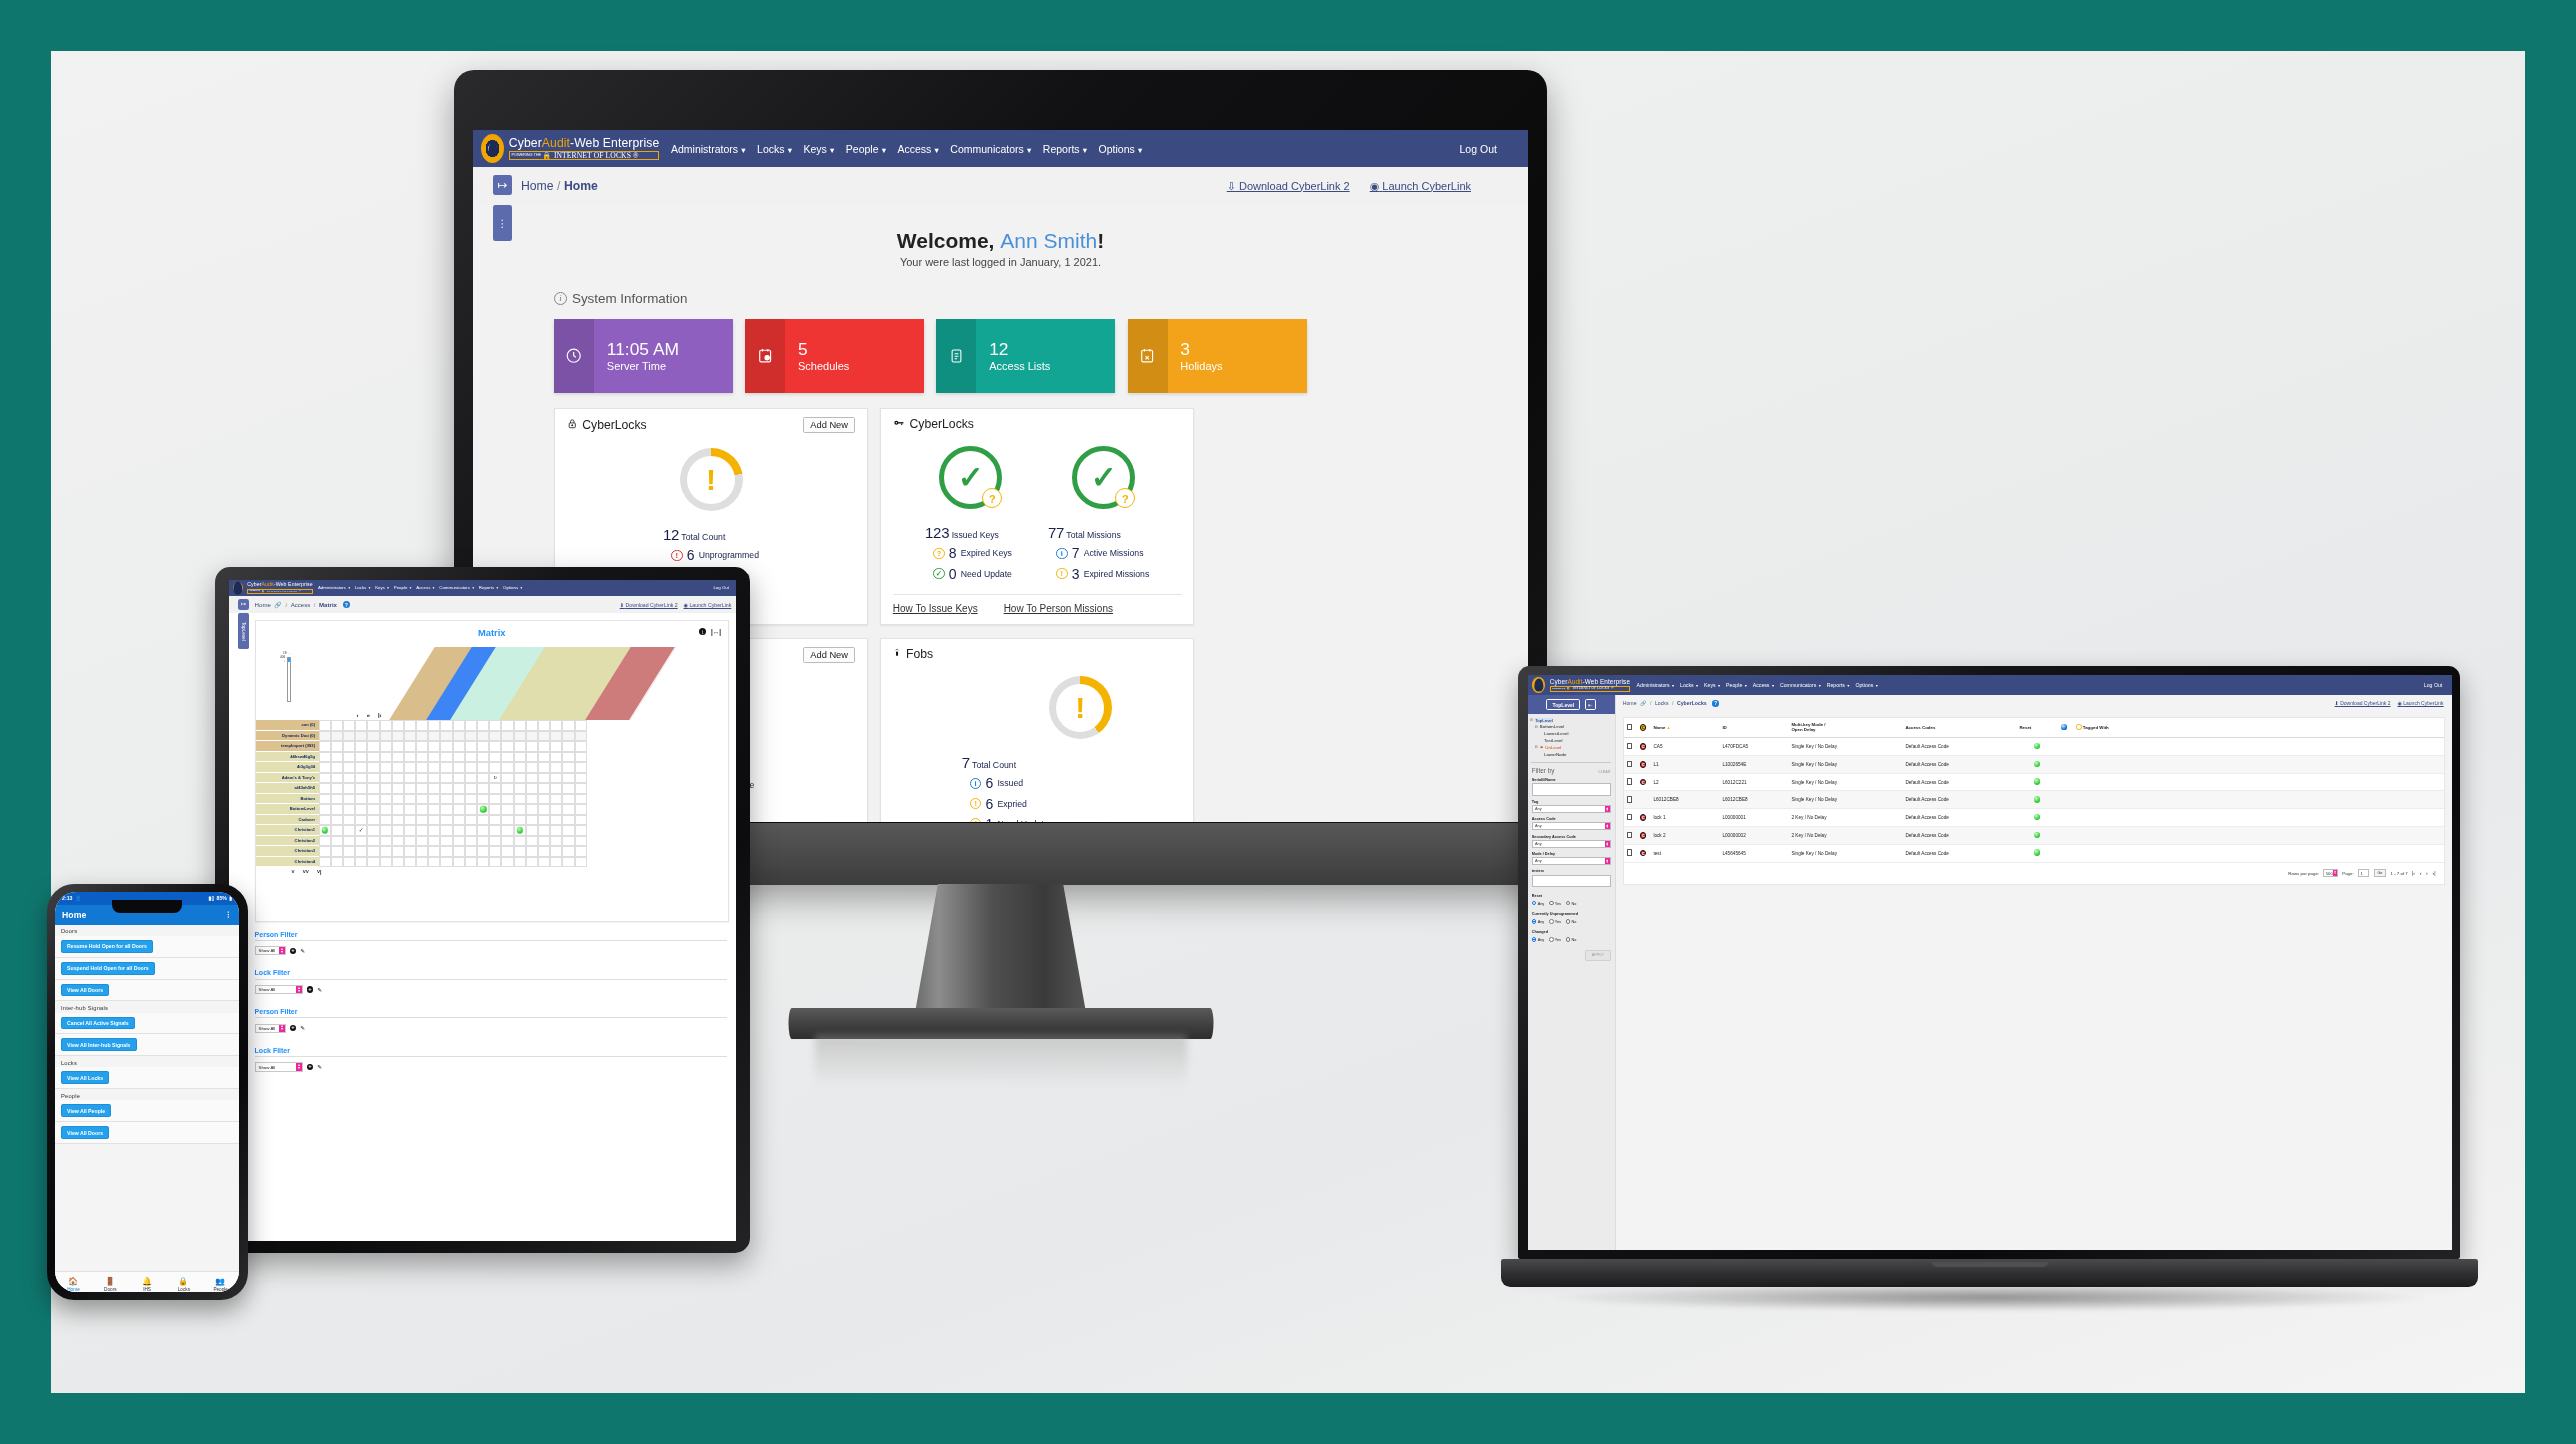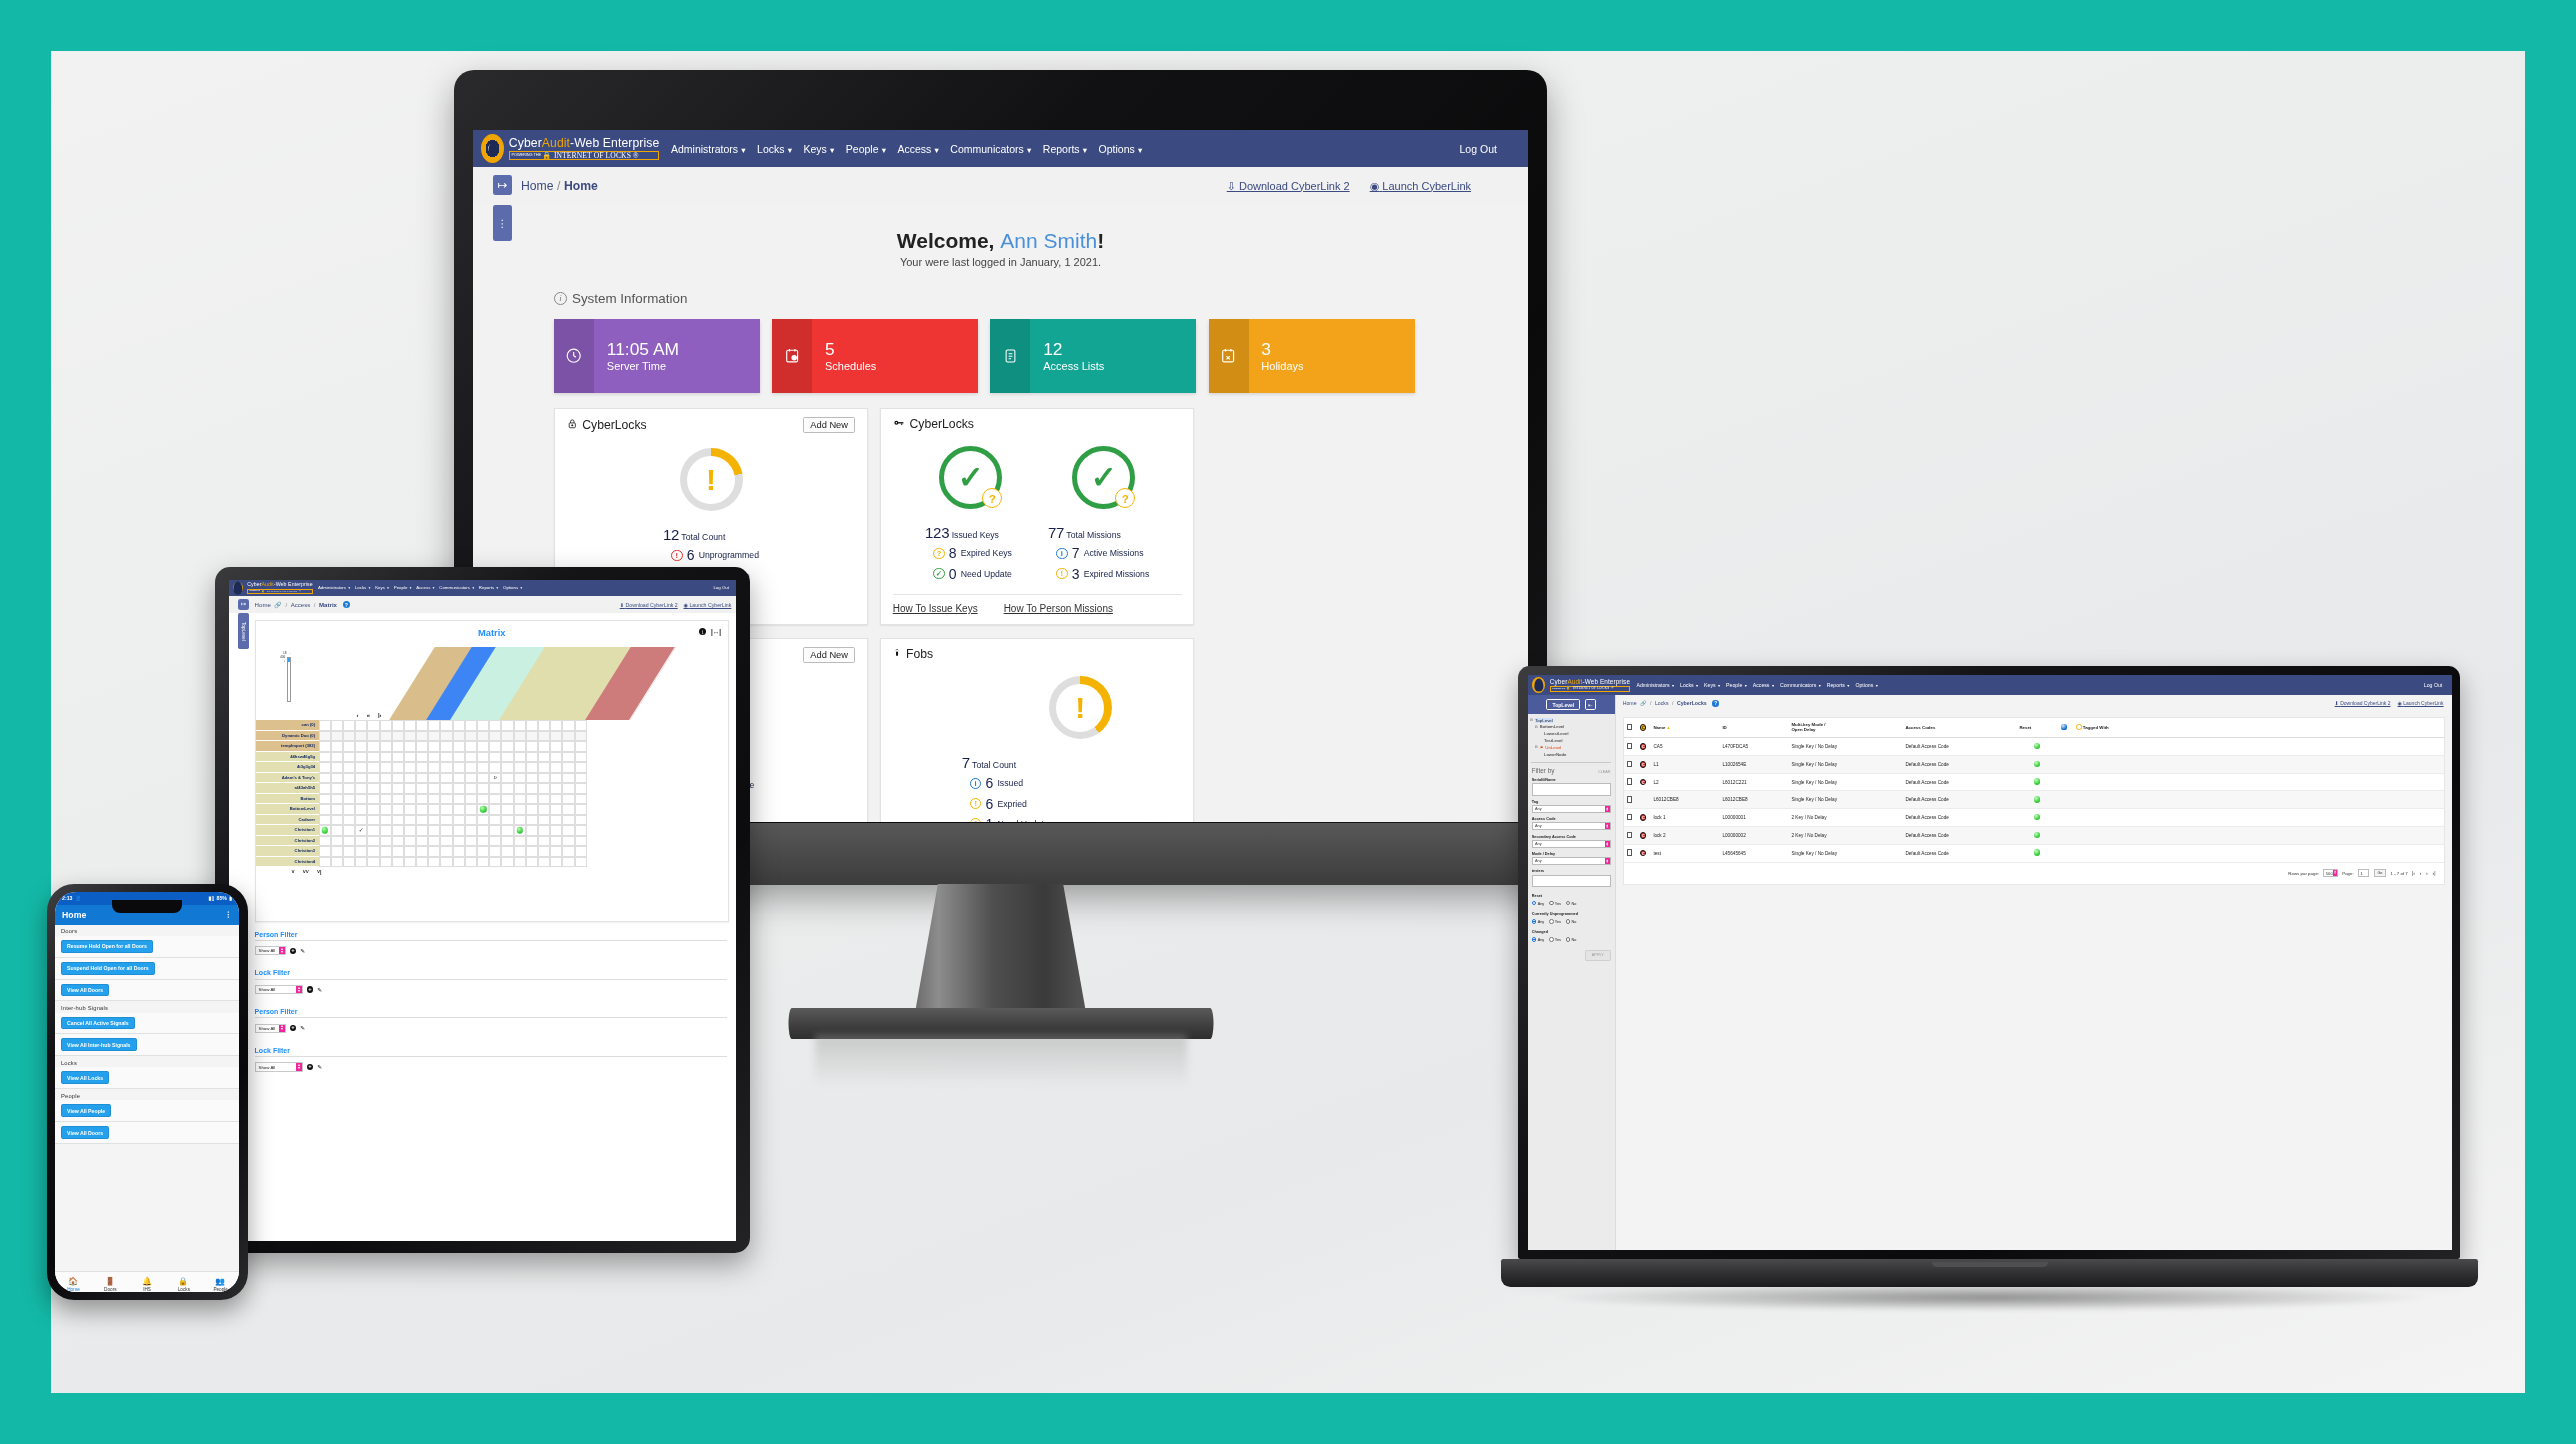--- a/index.html
+++ b/index.html
@@ -6,21 +6,21 @@
   * { box-sizing: border-box; margin:0; padding:0; }
   html, body { width:2576px; height:1444px; overflow:hidden; }
   body {
     background:#000;
     font-family:"Liberation Sans", sans-serif;
     position:relative;
   }
   
   #stage {
     position:absolute; left:0; top:0; width:2576px; height:1444px;
-    background:#14b8a6;
+    background:#0f766e;
   }
   .canvas-bg {
     position:absolute; left:51px; top:51px; width:2474px; height:1342px;
     background:linear-gradient(160deg,#f2f2f2 0%,#eceded 40%,#e8e9ea 70%,#f4f4f4 100%);
   }
 
   
   .monitor { position:absolute; left:454px; top:70px; width:1093px; height:890px; }
   .monitor-bezel {
     position:absolute; left:0; top:0; width:1093px; height:814px;
@@ -189,21 +189,21 @@
     margin:23px 0 0 81px; font-size:13.4px; color:#555;
   }
   .circ-i {
     width:12.8px;height:12.8px;border:1.2px solid #888;border-radius:50%;
     display:inline-flex;align-items:center;justify-content:center;
     font-size:8.7px;color:#777;font-style:italic;font-family:"Liberation Serif",serif;
   }
 
   .tiles { display:flex; gap:12.2px; margin:12.8px 0 0 81px; }
   .tile {
-    width:206px; height:74px; display:flex; align-items:center;
+    width:179px; height:74px; display:flex; align-items:center;
     color:#fff; box-shadow:0 1.7px 3.5px rgba(0,0,0,.14); overflow:hidden;
   }
   .tile-ico {
     width:40px; height:100%; display:flex; align-items:center; justify-content:center;
     background:rgba(0,0,0,.13); flex:0 0 auto;
   }
   .tile-txt { padding-left:12.8px; }
   .tile-val { font-size:17.4px; line-height:1.05; }
   .tile-lbl { font-size:11px; margin-top:1.7px; }
 

